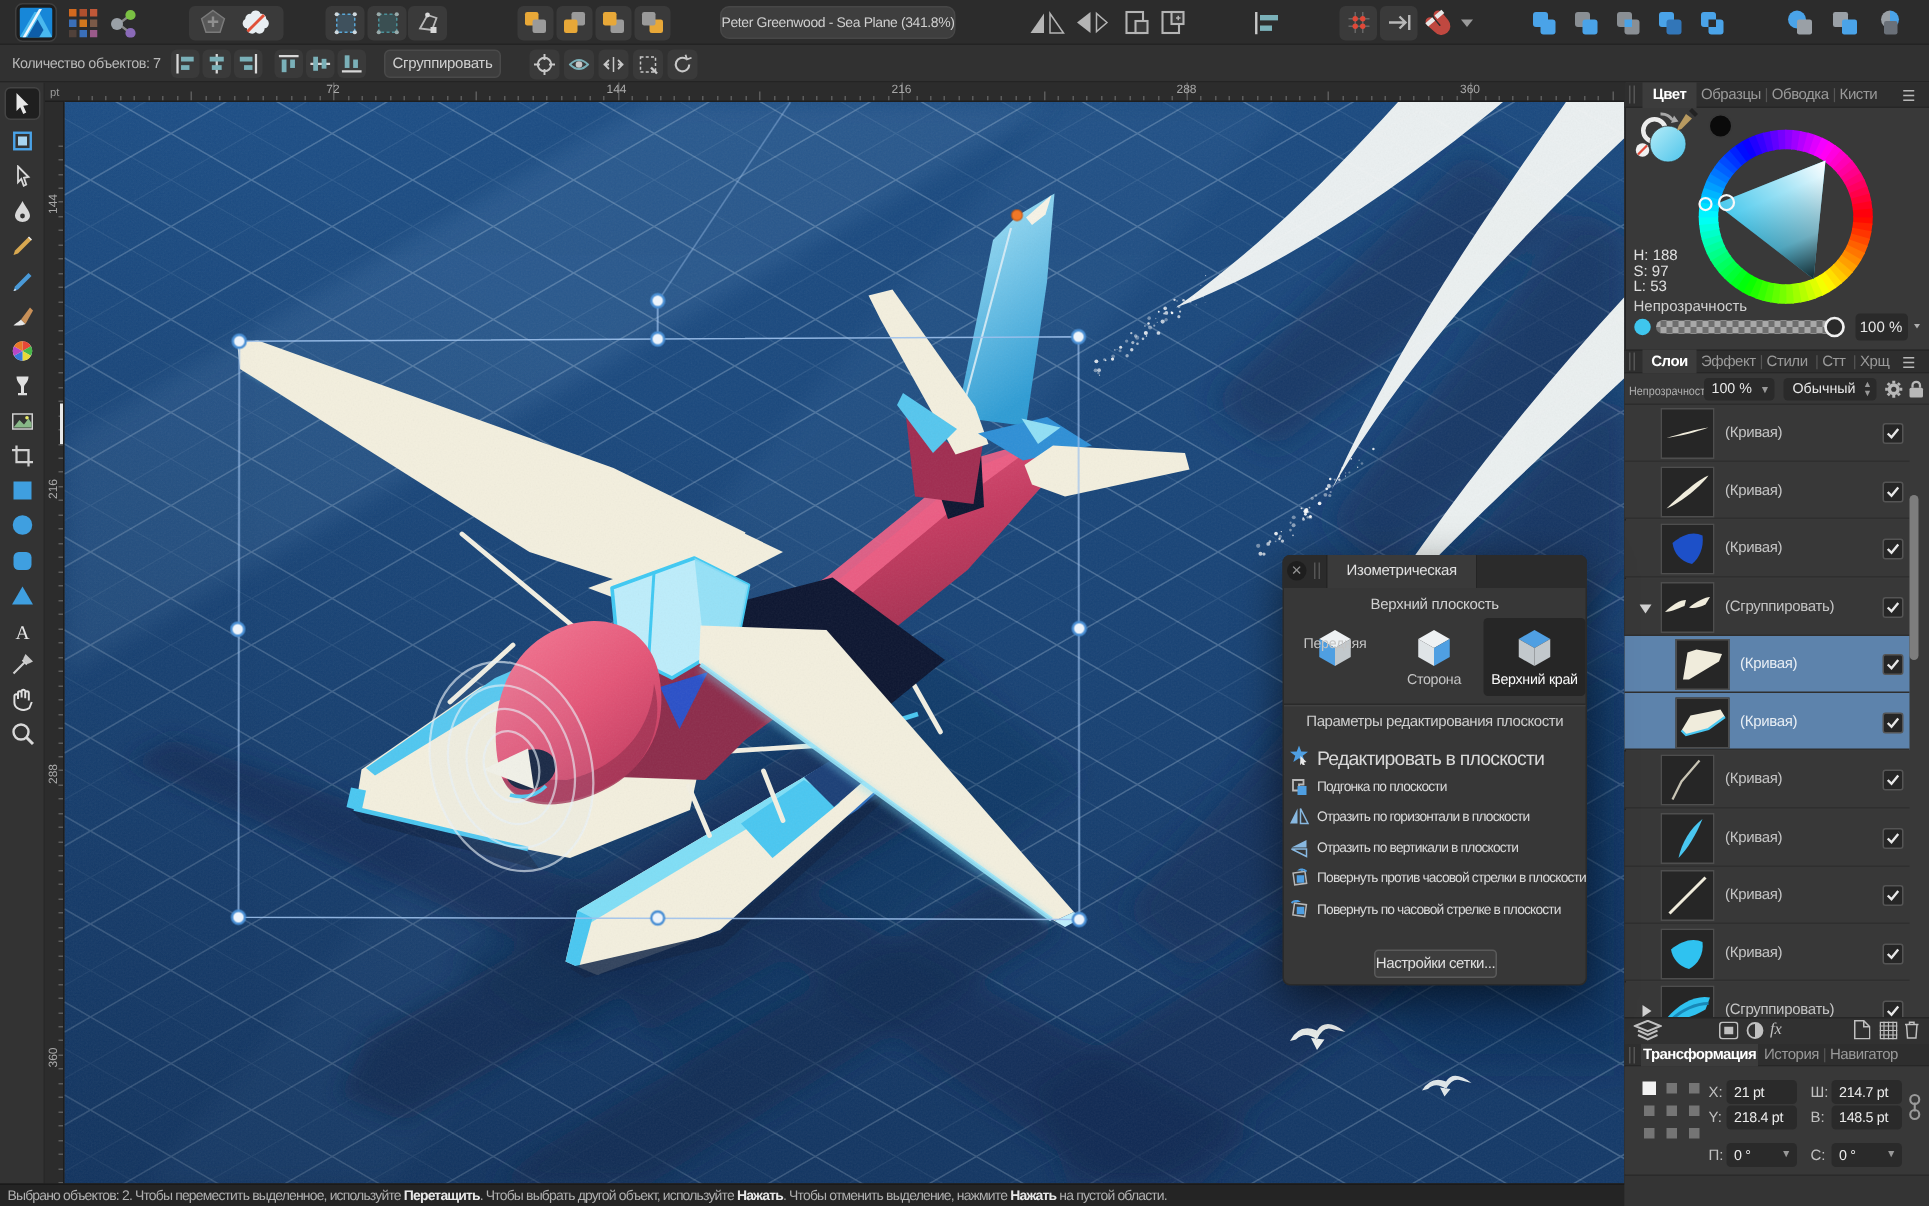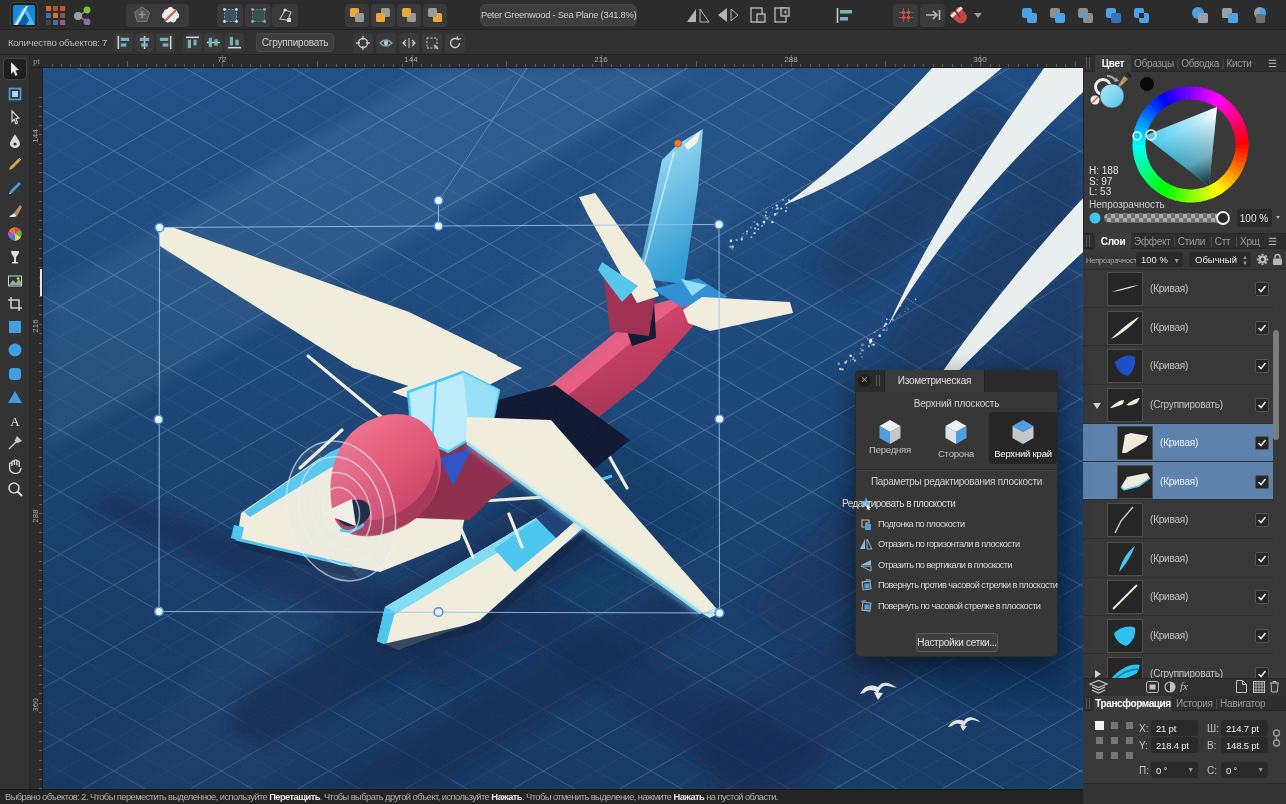--- a/index.html
+++ b/index.html
@@ -1227,31 +1227,31 @@
 <svg class="ico" style="left:943px;top:419px" width="26" height="26" viewBox="-13 -13 26 26">
     <polygon points="0,-12 10.5,-6 0,0 -10.5,-6" fill="#eef1f3"></polygon>
     <polygon points="-10.5,-6 0,0 0,12 -10.5,6" fill="#dfe4e7"></polygon>
     <polygon points="10.5,-6 0,0 0,12 10.5,6" fill="#4f9fe2"></polygon>
   </svg>
 <svg class="ico" style="left:1010px;top:419px" width="26" height="26" viewBox="-13 -13 26 26">
     <polygon points="0,-12 10.5,-6 0,0 -10.5,-6" fill="#4f9fe2"></polygon>
     <polygon points="-10.5,-6 0,0 0,12 -10.5,6" fill="#c2c8cc"></polygon>
     <polygon points="10.5,-6 0,0 0,12 10.5,6" fill="#c2c8cc"></polygon>
   </svg>
-<div class="abs" style="left:855px;top:444px;width:70px;text-align:center;font-size:9.5px;color:#c4c4c4;letter-spacing:-0.2px">Передняя</div>
+<div class="abs" style="left:855px;top:424px;width:70px;text-align:center;font-size:9.5px;color:#c4c4c4;letter-spacing:-0.2px">Передняя</div>
 <div class="abs" style="left:921px;top:448px;width:70px;text-align:center;font-size:9.5px;color:#c4c4c4;letter-spacing:-0.2px">Сторона</div>
 <div class="abs" style="left:988px;top:448px;width:70px;text-align:center;font-size:9.5px;color:#fafafa;letter-spacing:-0.2px">Верхний край</div>
 <div class="abs" style="left:856px;top:469px;width:201px;height:1px;background:#2a2a2a"></div>
 <div class="abs" style="left:856px;top:470px;width:201px;height:1px;background:#414141"></div>
 <div class="abs" style="left:855px;top:476px;width:203px;text-align:center;font-size:10px;color:#cfcfcf;letter-spacing:-0.3px">Параметры редактирования плоскости</div>
 <svg class="ico" style="left:860px;top:497.0px" width="13" height="13" viewBox="0 0 13 13">
     <path d="M6,0 L7.5,4 L12,4.2 L8.5,6.8 L9.8,11 L6,8.5 L2.2,11 L3.5,6.8 L0,4.2 L4.5,4 Z" fill="#4f9fe2"></path>
     <path d="M7,7 l4,4 l-1.8,0.3 l1,2.2 l-1.3,0.6 l-1,-2.3 l-1.2,1.3 Z" fill="#e8e8e8"></path>
   </svg>
-<div class="abs" style="left:842px;top:498.0px;font-size:10px;color:#d8d8d8;letter-spacing:-0.55px">Редактировать в плоскости</div>
+<div class="abs" style="left:878px;top:498.0px;font-size:13px;color:#d8d8d8;letter-spacing:-0.55px">Редактировать в плоскости</div>
 <svg class="ico" style="left:860px;top:517.5px" width="13" height="13" viewBox="0 0 13 13">
     <path d="M2,2 h7 v3 h-3 v4 h-4 Z" fill="none" stroke="#b8b8b8" stroke-width="1.2"></path>
     <rect x="5" y="6" width="6" height="6" fill="#4f9fe2"></rect>
   </svg>
 <div class="abs" style="left:878px;top:518.5px;font-size:9.2px;color:#d8d8d8;letter-spacing:-0.55px">Подгонка по плоскости</div>
 <svg class="ico" style="left:860px;top:538.0px" width="13" height="13" viewBox="0 0 13 13">
     <polygon points="5,1 5,11 0,11" fill="#88b8e0"></polygon>
     <polygon points="7,1 7,11 12,11" fill="none" stroke="#88b8e0"></polygon>
   </svg>
 <div class="abs" style="left:878px;top:539.0px;font-size:9.2px;color:#d8d8d8;letter-spacing:-0.55px">Отразить по горизонтали в плоскости</div>

